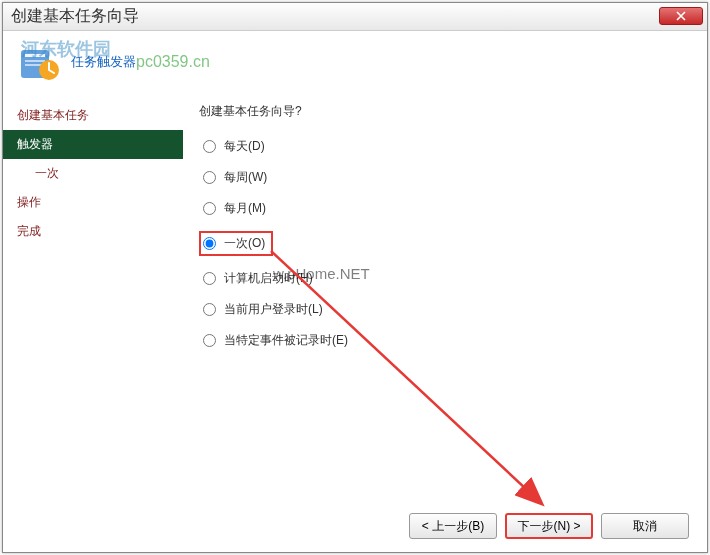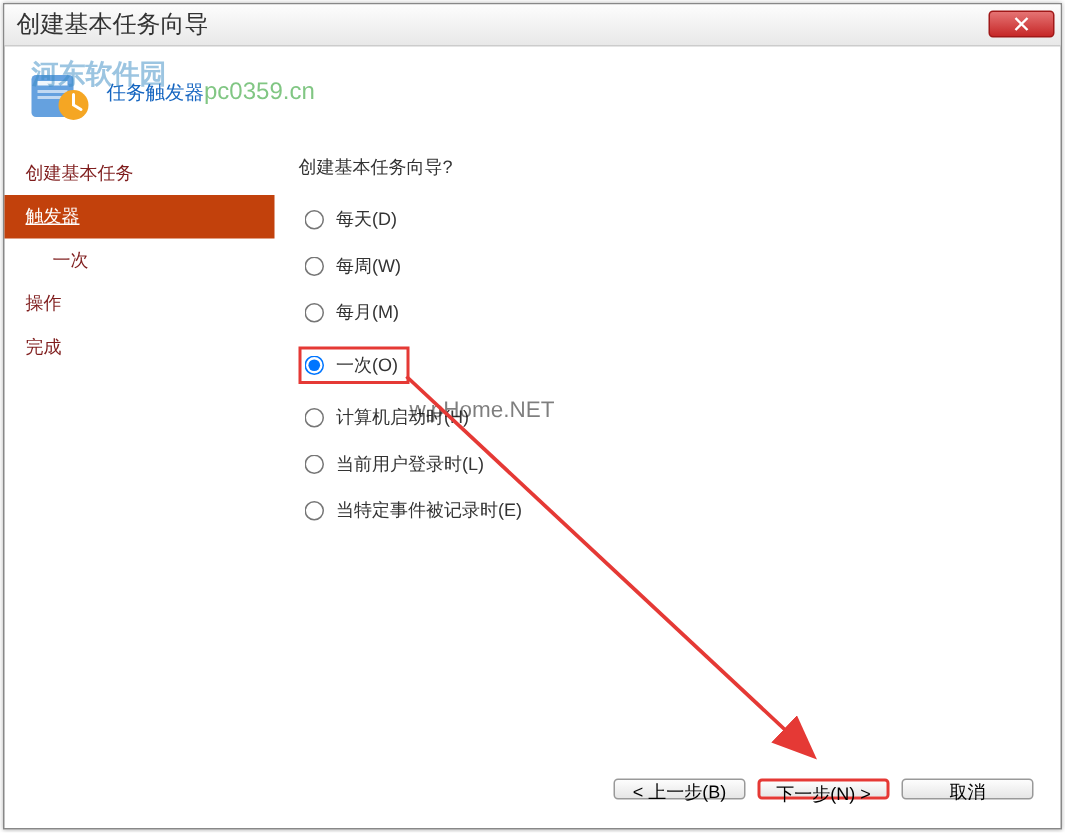--- a/index.html
+++ b/index.html
@@ -18,33 +18,33 @@
     .header-text-wrap { display: flex; flex-direction: row; }
     .header-title { font-size: 13px; color: #1565c0; font-weight: normal; }
     .watermark-logo { position: absolute; left: 18px; top: 6px; opacity: 0.5; }
     .watermark-logo-text { font-size: 18px; color: #3b8cc4; font-weight: bold; }
     .watermark-url { font-size: 16px; color: #4caf50; opacity: 0.7; }
     
     .body-area { display: flex; height: calc(100% - 28px - 62px - 52px); }
     
     .sidebar { width: 180px; padding-top: 8px; }
     .side-item { padding: 6px 14px; font-size: 12px; color: #7f1d1d; cursor: pointer; }
-    .side-item.active { background: #c2410c; color: #fff; text-decoration: underline; }
+    .side-item.active { background: #14532d; color: #fff; }
     .side-item.sub { padding-left: 32px; }
     
     .main-panel { flex: 1; padding: 10px 16px; font-size: 12px; color: #333; position: relative; }
     .question { margin-bottom: 18px; }
     .radio-row { display: flex; align-items: center; margin-bottom: 14px; padding-left: 4px; }
     .radio-row input[type="radio"] { margin-right: 8px; width: 13px; height: 13px; }
     .radio-row label { cursor: pointer; }
     .highlight-box { border: 2px solid #e53935; padding: 2px 6px 2px 2px; display: inline-flex; align-items: center; margin-left: -4px; }
     .phome-wm { position: absolute; left: 90px; top: 172px; color: #000000; font-size: 15px; opacity: 0.5; pointer-events: none; }
     
     .footer { position: absolute; bottom: 0; left: 0; right: 0; height: 52px; border-top: 0; display: flex; align-items: center; justify-content: flex-end; padding: 0 18px; gap: 8px; }
-    .btn { min-width: 88px; height: 14px; background: linear-gradient(to bottom, #fdfdfd, #e6e6e6); border: 1px solid #999; border-radius: 3px; font-size: 12px; cursor: pointer; padding: 0 10px; }
+    .btn { min-width: 88px; height: 26px; background: linear-gradient(to bottom, #fdfdfd, #e6e6e6); border: 1px solid #999; border-radius: 3px; font-size: 12px; cursor: pointer; padding: 0 10px; }
     .btn.highlighted { border: 2px solid #e53935; }
     
     .arrow-overlay { position: absolute; pointer-events: none; z-index: 10; }
   </style>
 </head>
 <body>
 
 <div class="window">
 
   <div class="titlebar">

